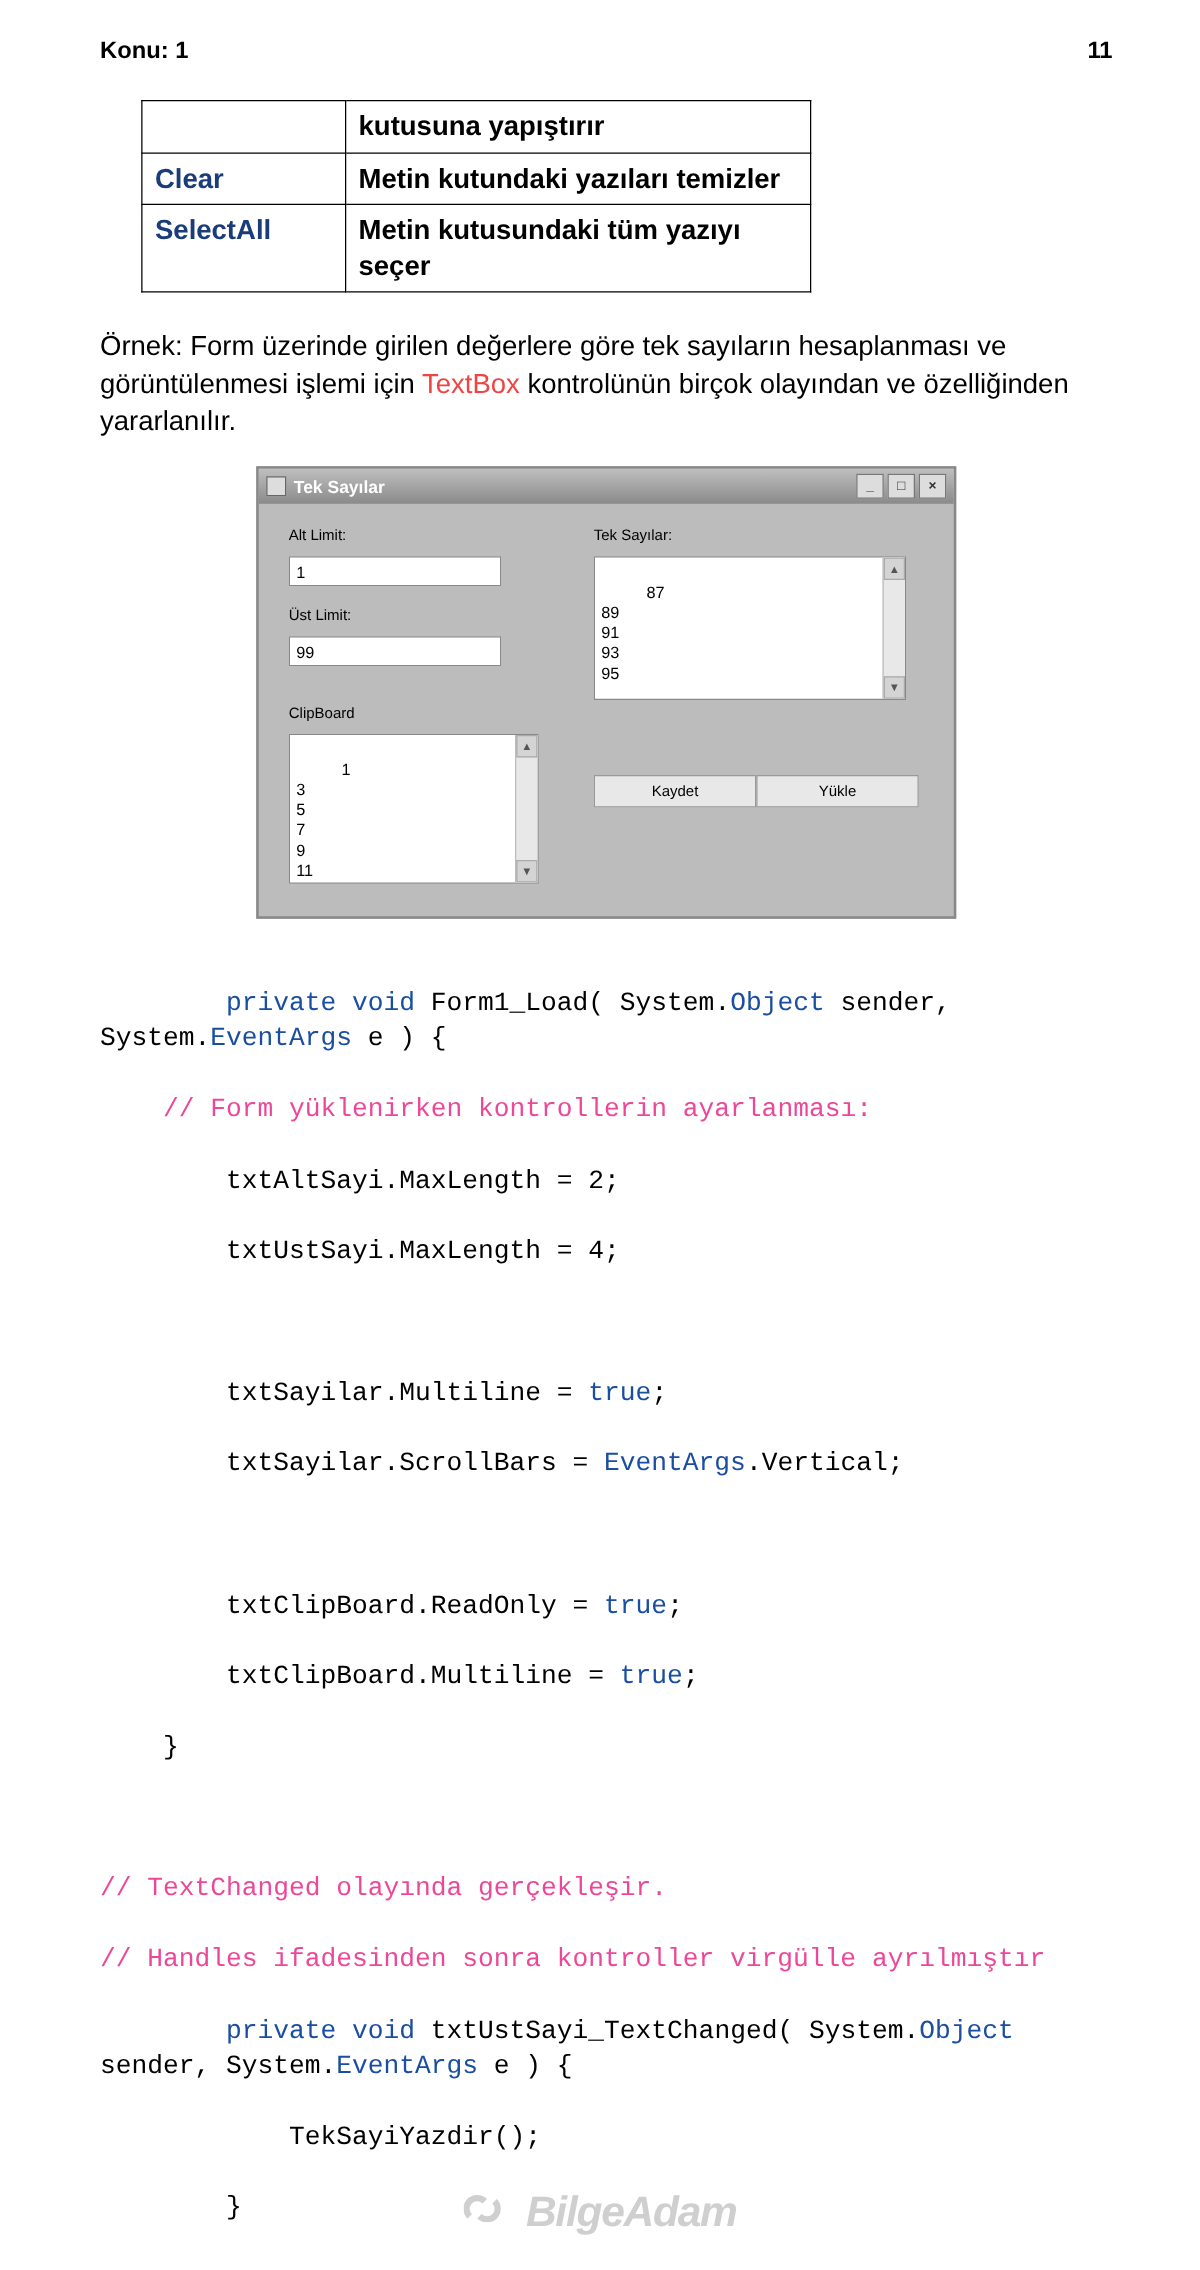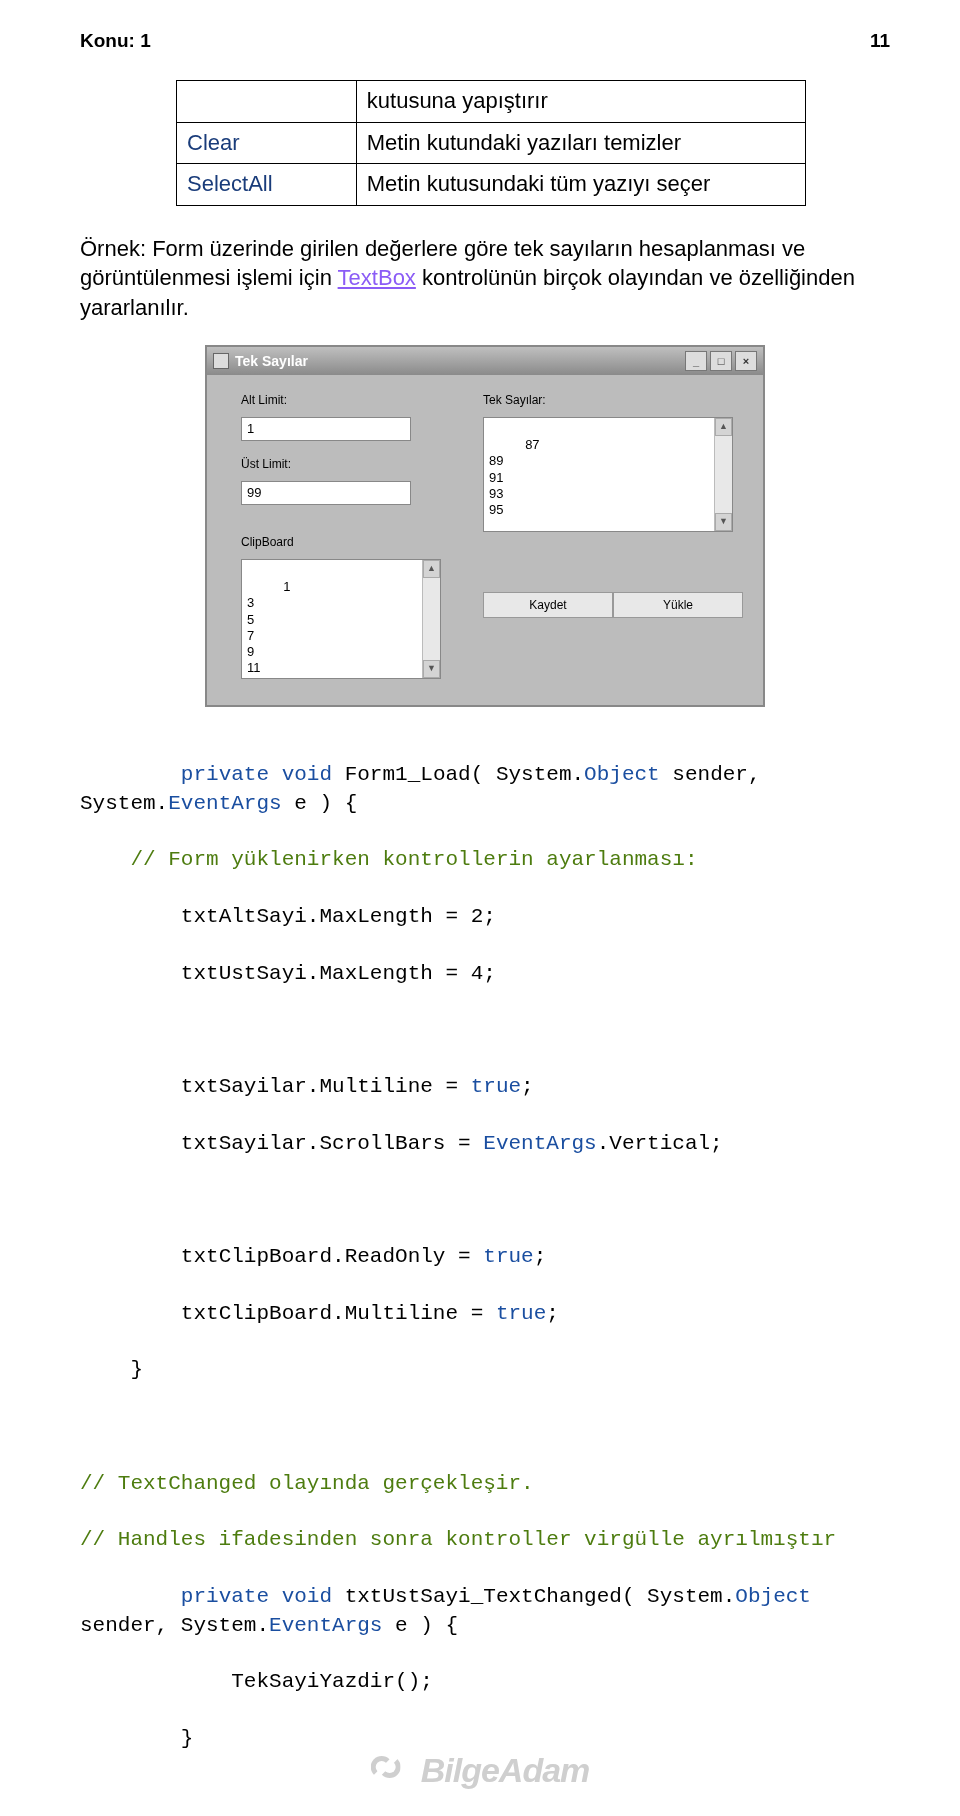--- a/index.html
+++ b/index.html
@@ -16,41 +16,42 @@
   }
   .header {
     display: flex;
     justify-content: space-between;
     font-size: 19px;
     font-weight: bold;
     margin-bottom: 28px;
   }
   table.methods {
     border-collapse: collapse;
-    width: 630px;
-    margin-left: 96px;
+    width: 536px;
+    margin-left: 33px;
     margin-bottom: 28px;
+    font-weight: bold;
   }
   table.methods td {
     border: 1px solid #000;
     padding: 6px 10px;
     vertical-align: top;
     font-family: "Trebuchet MS", "Segoe UI", Verdana, sans-serif;
     font-size: 22px;
     line-height: 1.3;
   }
   table.methods td.name { width: 180px; color: #1a3c7a; }
   table.methods td.desc { width: 450px; color: #000; }
   .para {
     font-family: "Trebuchet MS", Verdana, sans-serif;
     font-size: 22px;
     line-height: 1.35;
     margin: 8px 0 22px 0;
   }
-  .para .kw { color: #8b5cf6; text-decoration: underline; }
+  .para .kw { color: #ef4444; }
   .win {
     width: 560px;
     margin: 0 auto 26px auto;
     border: 2px solid #888;
     background: #f9a8d4;
     filter: grayscale(100%);
     font-family: "Tahoma", Verdana, sans-serif;
   }
   .titlebar {
     display: flex;
@@ -61,21 +62,21 @@
   }
   .ticon { width: 16px; height: 16px; background: #ddd; border: 1px solid #666; }
   .ttitle { color: #fff; font-weight: bold; font-size: 14px; flex: 1; }
   .tbtns { display: flex; gap: 3px; }
   .tbtn {
     width: 22px; height: 20px; background: #ddd; border: 1px solid #777;
     display: flex; align-items: center; justify-content: center;
     font-size: 11px; font-weight: bold; color: #333;
   }
   .winbody {
-    padding: 18px 20px 26px 34px;
+    padding: 18px 20px 26px 24px;
     display: flex;
     gap: 24px;
   }
   .col { display: flex; flex-direction: column; }
   .leftcol { width: 220px; }
   .rightcol { flex: 1; }
   .lbl { font-size: 12px; margin-bottom: 10px; color: #000; }
   .txtinput {
     background: #fff; border: 1px solid #888;
     padding: 3px 5px; font-size: 13px; height: 24px;
@@ -99,21 +100,21 @@
     margin-bottom: 8px;
   }
   .code {
     font-family: "Trebuchet MS", "Courier New", monospace;
     font-size: 21px;
     line-height: 1.35;
     white-space: pre-wrap;
     color: #000;
   }
   .c-blue { color: #1a4ea0; }
-  .c-green { color: #4d7c0f; }
+  .c-green { color: #ec4899; }
   .footer-logo {
     position: absolute;
     bottom: 26px;
     left: 50%;
     transform: translateX(-50%);
     font-family: Arial, sans-serif;
     font-size: 34px;
     font-weight: bold;
     font-style: italic;
     color: #cfcfcf;

